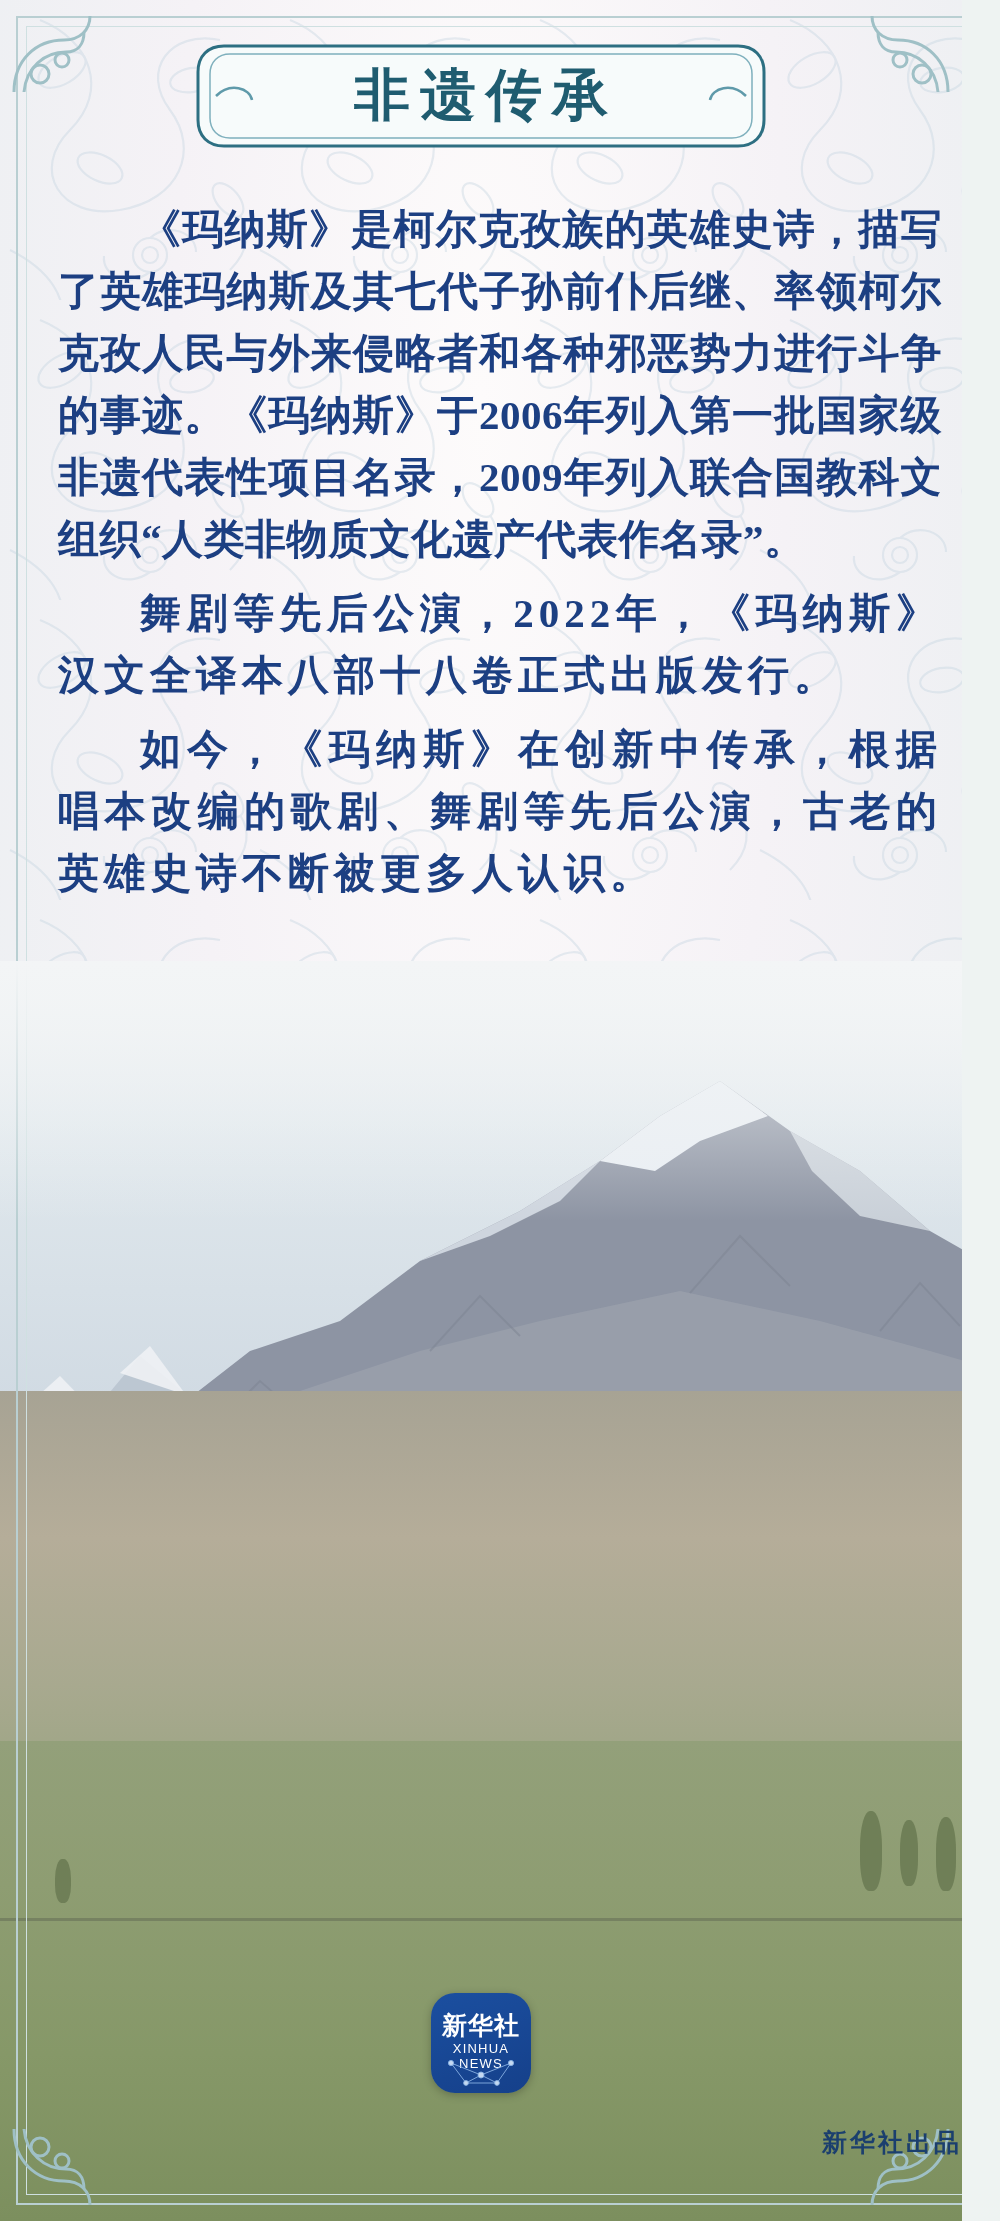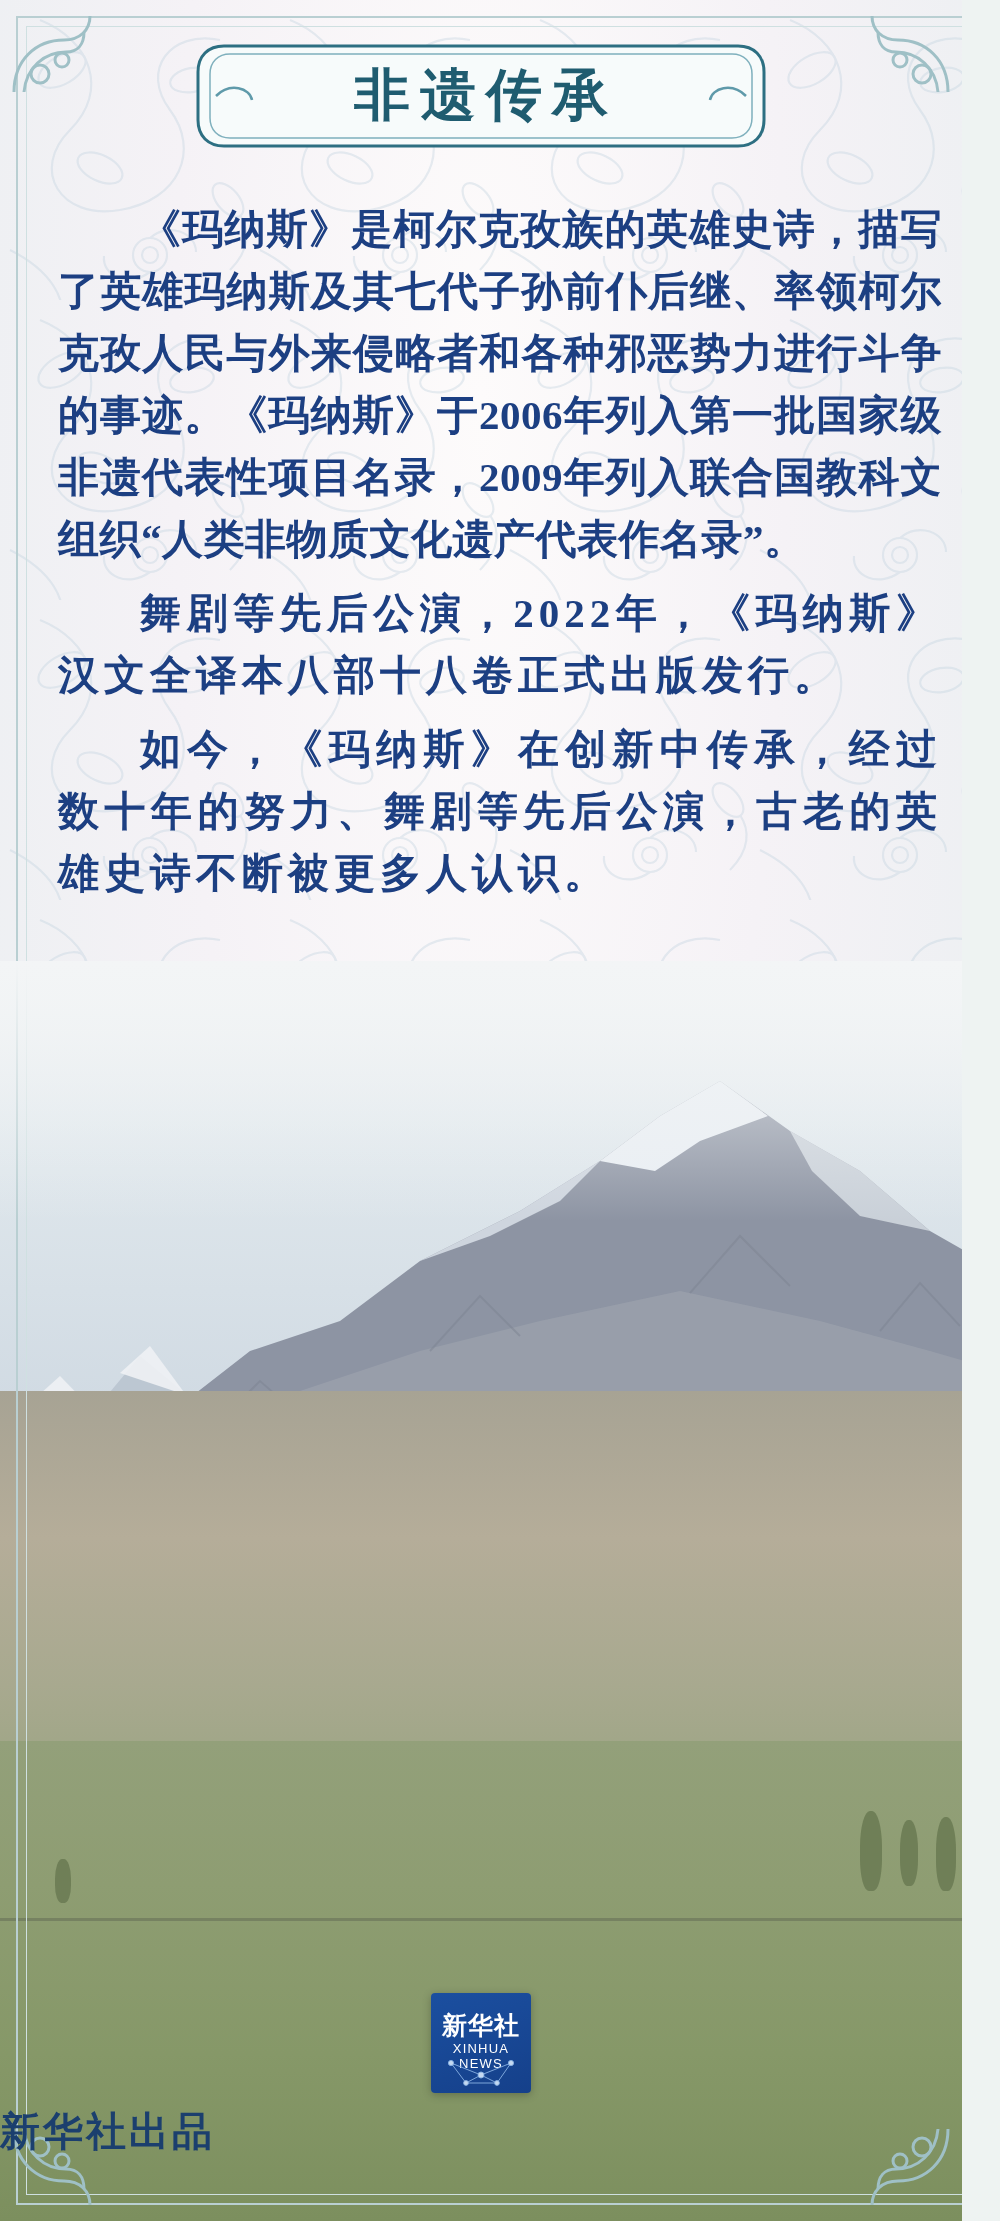--- a/index.html
+++ b/index.html
@@ -180,21 +180,21 @@
   }
 
   
   .logo {
     position: absolute;
     left: 50%;
     transform: translateX(-50%);
     bottom: 128px;
     width: 100px;
     height: 100px;
-    border-radius: 4px;
+    border-radius: 24px;
     background: linear-gradient(160deg, #1b4fa0 0%, #15408a 100%);
     box-shadow: 0 2px 8px rgba(0,0,0,0.25);
     overflow: hidden;
   }
   .logo-cn {
     position: absolute;
     top: 16px;
     left: 0;
     width: 100%;
     text-align: center;
@@ -220,23 +220,23 @@
     bottom: 4px;
     width: 100%;
     height: 34px;
   }
 
   .credit {
     position: absolute;
     left: 0;
     bottom: 62px;
     width: 100%;
-    text-align: left;
+    text-align: right;
     font-family: "Liberation Serif", serif;
-    font-size: 40px;
+    font-size: 25px;
     font-weight: bold;
     letter-spacing: 3px;
     color: #1b3f6e;
   }
 </style>
 </head>
 <body>
 
 <div class="poster">
 
@@ -342,21 +342,21 @@
         <path d="M22 54 C 36 40, 56 46, 58 58"></path>
         <path d="M552 54 C 538 40, 518 46, 516 58"></path>
       </g>
     </svg>
     <div class="title-text">非遗传承</div>
   </div>
 
   <div class="body-text">
     <p class="para">《玛纳斯》是柯尔克孜族的英雄史诗，描写了英雄玛纳斯及其七代子孙前仆后继、率领柯尔克孜人民与外来侵略者和各种邪恶势力进行斗争的事迹。《玛纳斯》于2006年列入第一批国家级非遗代表性项目名录，2009年列入联合国教科文组织“人类非物质文化遗产代表作名录”。</p>
     <p class="para spaced">舞剧等先后公演，2022年，《玛纳斯》汉文全译本八部十八卷正式出版发行。</p>
-    <p class="para spaced">如今，《玛纳斯》在创新中传承，经过数十年的努力、舞剧等先后公演，古老的英雄史诗不断被更多人认识。</p>
+    <p class="para spaced">如今，《玛纳斯》在创新中传承，根据唱本改编的歌剧、舞剧等先后公演，古老的英雄史诗不断被更多人认识。</p>
   </div>
 
   <div class="logo">
     <div class="logo-cn">新华社</div>
     <div class="logo-en">XINHUA NEWS</div>
     <svg class="logo-net" viewBox="0 0 100 34">
       <g stroke="#8fb8e8" stroke-width="0.9" fill="#cfe2f7" opacity="0.95">
         <line x1="20" y1="8" x2="50" y2="20"></line>
         <line x1="50" y1="20" x2="80" y2="8"></line>
         <line x1="20" y1="8" x2="35" y2="28"></line>

